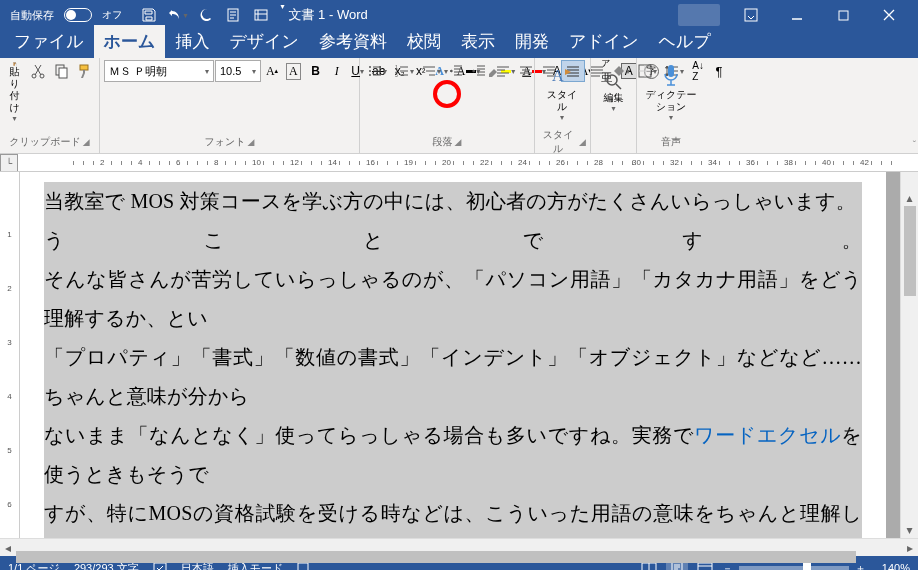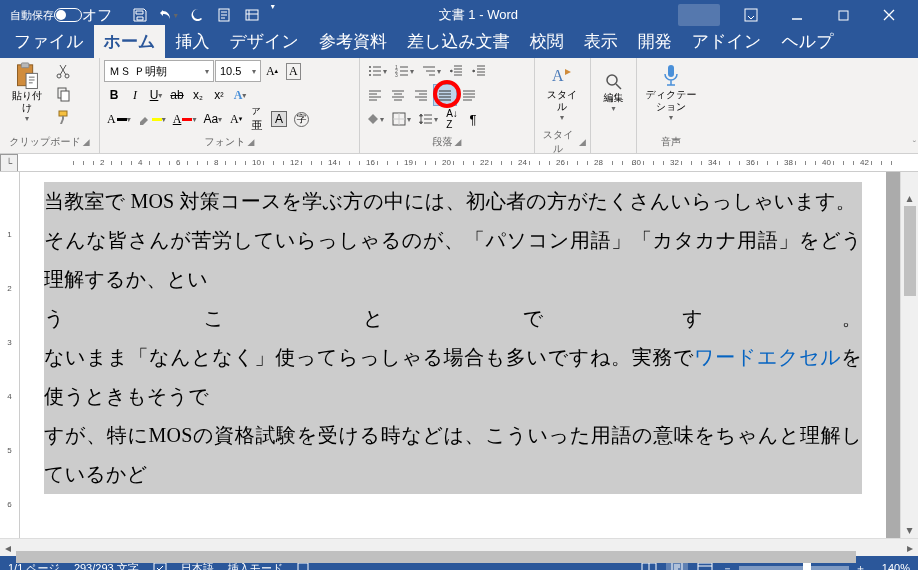--- a/index.html
+++ b/index.html
@@ -1,42 +1,42 @@
 <!DOCTYPE html>
 <html><head>
 <meta charset="utf-8">
 <style>
 *{box-sizing:border-box;margin:0;padding:0}
 body{font-family:"Meiryo UI","MS PGothic",sans-serif;font-size:12px;background:#fff;overflow:hidden;width:918px;height:570px}
 .titlebar{display:flex;align-items:center;height:30px;background:#2b579a;color:#fff;padding:0 6px}
 .tb-left{display:flex;align-items:center;gap:4px}
-.tb-autosave{display:flex;align-items:center;gap:0;font-size:11px;padding:2px 4px}
+.tb-autosave{display:flex;align-items:center;gap:10px;font-size:11px;padding:2px 4px}
 .tb-pill{width:28px;height:14px;border:1px solid #fff;border-radius:8px;display:flex;align-items:center;padding:1px}
 .tb-pill-dot{width:10px;height:10px;background:#fff;border-radius:50%}
 .tb-qat{display:flex;gap:2px;margin-left:6px}
 .tb-btn{width:26px;height:26px;display:flex;align-items:center;justify-content:center;cursor:pointer}
-.tb-center{flex:1;text-align:center;font-size:13px}
+.tb-center{flex:1;text-align:left;font-size:13px}
 .tb-right{display:flex;align-items:center}
 .tb-wbtn{width:46px;height:30px;display:flex;align-items:center;justify-content:center;cursor:pointer}
 .tb-user{width:42px;height:22px;background:rgba(255,255,255,.2);margin-right:8px;border-radius:2px}
 .tabs{display:flex;align-items:end;height:28px;background:#2b579a;padding:0 4px;position:relative}
 .tab{padding:5px 10px;color:#fff;font-size:17px;cursor:pointer}
 .tab.active{background:#f3f2f1;color:#2b579a;font-weight:bold}
 .tab-right{margin-left:auto;display:flex;align-items:center;gap:4px;padding-right:4px}
 .search-box{display:flex;align-items:center;gap:4px;color:#fff;padding:0 6px}
 .icon-btn-sm{width:28px;height:24px;border:1px solid rgba(255,255,255,.4);display:flex;align-items:center;justify-content:center;cursor:pointer;color:#fff}
 .ribbon{display:flex;height:96px;background:#f3f2f1;border-bottom:1px solid #d0d0d0}
 .group{border-right:1px solid #d0d0d0;padding:2px 4px;display:flex;flex-direction:column}
 .group-body{flex:1;display:flex;align-items:start;gap:2px}
 .group-label{text-align:center;font-size:10px;color:#666;padding:2px 0;display:flex;justify-content:center;align-items:center;gap:2px}
 .dlaunch{font-size:9px;color:#888;cursor:pointer}
 .rbtn{padding:2px 3px;cursor:pointer;display:flex;align-items:center;justify-content:center;min-width:20px;height:22px}
 .rbtn-lg{height:66px;width:46px;flex-direction:column;font-size:10px;text-align:center;line-height:1.2}
 .rrow{display:flex;gap:1px}
-.rcol{display:flex;flex-direction:column;gap:1px}
+.rcol{display:flex;flex-direction:row;gap:1px}
 .font-name{width:110px;height:22px;border:1px solid #ababab;background:#fff;font-size:11px;padding:0 4px;display:flex;align-items:center;justify-content:space-between}
 .font-size{width:46px;height:22px;border:1px solid #ababab;background:#fff;font-size:11px;padding:0 4px;display:flex;align-items:center;justify-content:space-between}
 .drop{font-size:8px;color:#666}
 .circle-red{border:4px solid #ff0000;border-radius:50%;position:absolute}
 .ruler{height:18px;background:#fff;border-bottom:1px solid #ccc;display:flex;align-items:center;font-size:8px;color:#555;position:relative;padding-left:20px;overflow:hidden}
 .ruler-l{position:absolute;left:0;top:0;width:18px;height:18px;border:1px solid #999;background:#f0f0f0;font-size:9px;display:flex;align-items:center;justify-content:center}
 .doc-area{height:366px;background:#ababab;overflow:hidden;display:flex;position:relative}
 .vruler{width:20px;background:#fff;border-right:1px solid #ccc;font-size:8px;color:#555;display:flex;flex-direction:column;align-items:center;padding-top:4px;gap:11px}
 .page{flex:1;background:#fff;margin:0 14px 0 0;padding:10px 24px 40px 24px;position:relative}
 .selected-text{background:#cccccc;font-family:"MS PMincho","MS Mincho",serif;font-size:20px;line-height:1.95;text-align:justify;text-justify:inter-ideograph;letter-spacing:.2px;color:#000}
@@ -59,21 +59,21 @@
 </head>
 <body>
 
 <div class="titlebar">
   <div class="tb-left">
     <div class="tb-autosave">
       <span>自動保存</span>
       <span class="tb-pill">
           <span class="tb-pill-dot"></span>
         </span>
-      <span style="font-size:15px">オフ</span>
+      <span style="font-size:10px">オフ</span>
     </div>
     <div class="tb-qat">
       <div class="tb-btn">
           <svg class="ico" viewBox="0 0 16 16">
             <path d="M2 2h10l2 2v10H2zM4 4v3h7V4zM5 10h6v3H5z" stroke="#fff" fill="none"></path>
           </svg>
         </div>
       <div class="tb-btn">
           <svg class="ico" viewBox="0 0 16 16">
             <path d="M5 3L2 6l3 3V7c3 0 6 1 7 5 0-5-3-8-7-8z" fill="#fff"></path>
@@ -126,21 +126,20 @@
       </div>
   </div>
 </div>
 
 <div class="tabs">
   <div class="tab">ファイル</div>
   <div class="tab active">ホーム</div>
   <div class="tab">挿入</div>
   <div class="tab">デザイン</div>
   <div class="tab">参考資料</div>
-  <div class="tab">差し込み文書</div>
   <div class="tab">校閲</div>
   <div class="tab">表示</div>
   <div class="tab">開発</div>
   <div class="tab">アドイン</div>
   <div class="tab">ヘルプ</div>
 </div>
 
 <div class="ribbon" style="position:relative">
   <div class="group" style="width:100px">
     <div class="group-body">
@@ -450,22 +449,23 @@
       <div style="height: 16px;"></div>
       <div style="height: 16px;">4</div>
       <div style="height: 16px;"></div>
       <div style="height: 16px;">5</div>
       <div style="height: 16px;"></div>
       <div style="height: 16px;">6</div>
     </div>
   <div class="page">
     <div class="selected-text">
       <div>当教室で MOS 対策コースを学ぶ方の中には、初心者の方がたくさんいらっしゃいます。</div>
+      <div style="white-space:pre;text-align-last:justify">う　　　　　　こ　　　　　　と　　　　　　で　　　　　　す　　　　　　。</div>
       <div>そんな皆さんが苦労していらっしゃるのが、「パソコン用語」「カタカナ用語」をどう理解するか、とい</div>
-      <div style="white-space:pre;text-align-last:justify">う　　　　　　こ　　　　　　と　　　　　　で　　　　　　す　　　　　　。</div>
+      <div>「プロパティ」「書式」「数値の書式」「インデント」「オブジェクト」などなど……ちゃんと意味が分から</div>
       <div><span>ないまま「なんとなく」使ってらっしゃる場合も多いですね。実務で</span><span class="uline">ワードエクセル</span><span>を使うときもそうで</span></div>
       <div>すが、特にMOSの資格試験を受ける時などは、こういった用語の意味をちゃんと理解しているかど</div>
 
     </div>
   </div>
   <div class="scrollbar-v">
     <div style="height:18px"></div>
     <div class="sb-btn">▴</div>
     <div class="sb-track">
         <div class="sb-thumb"></div>

